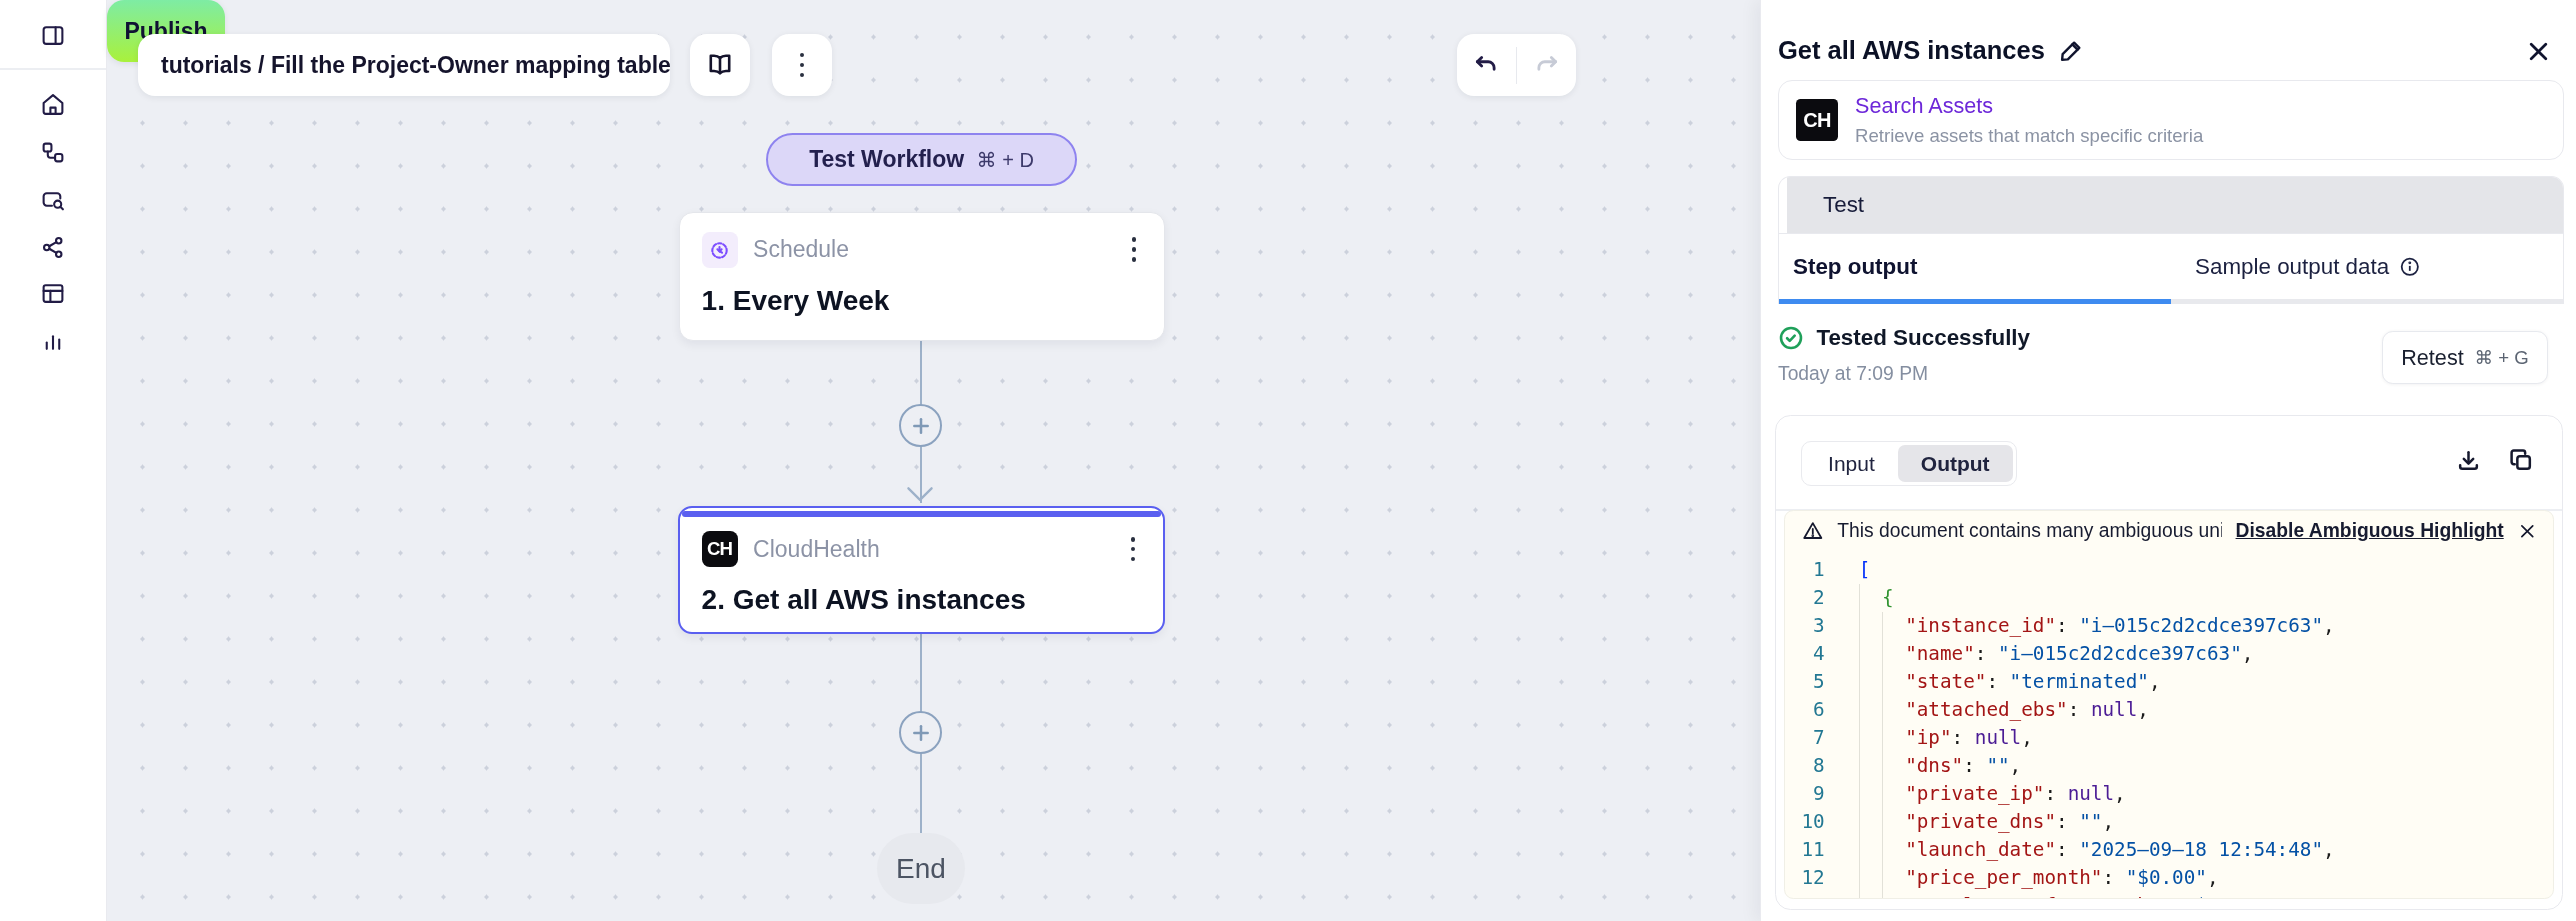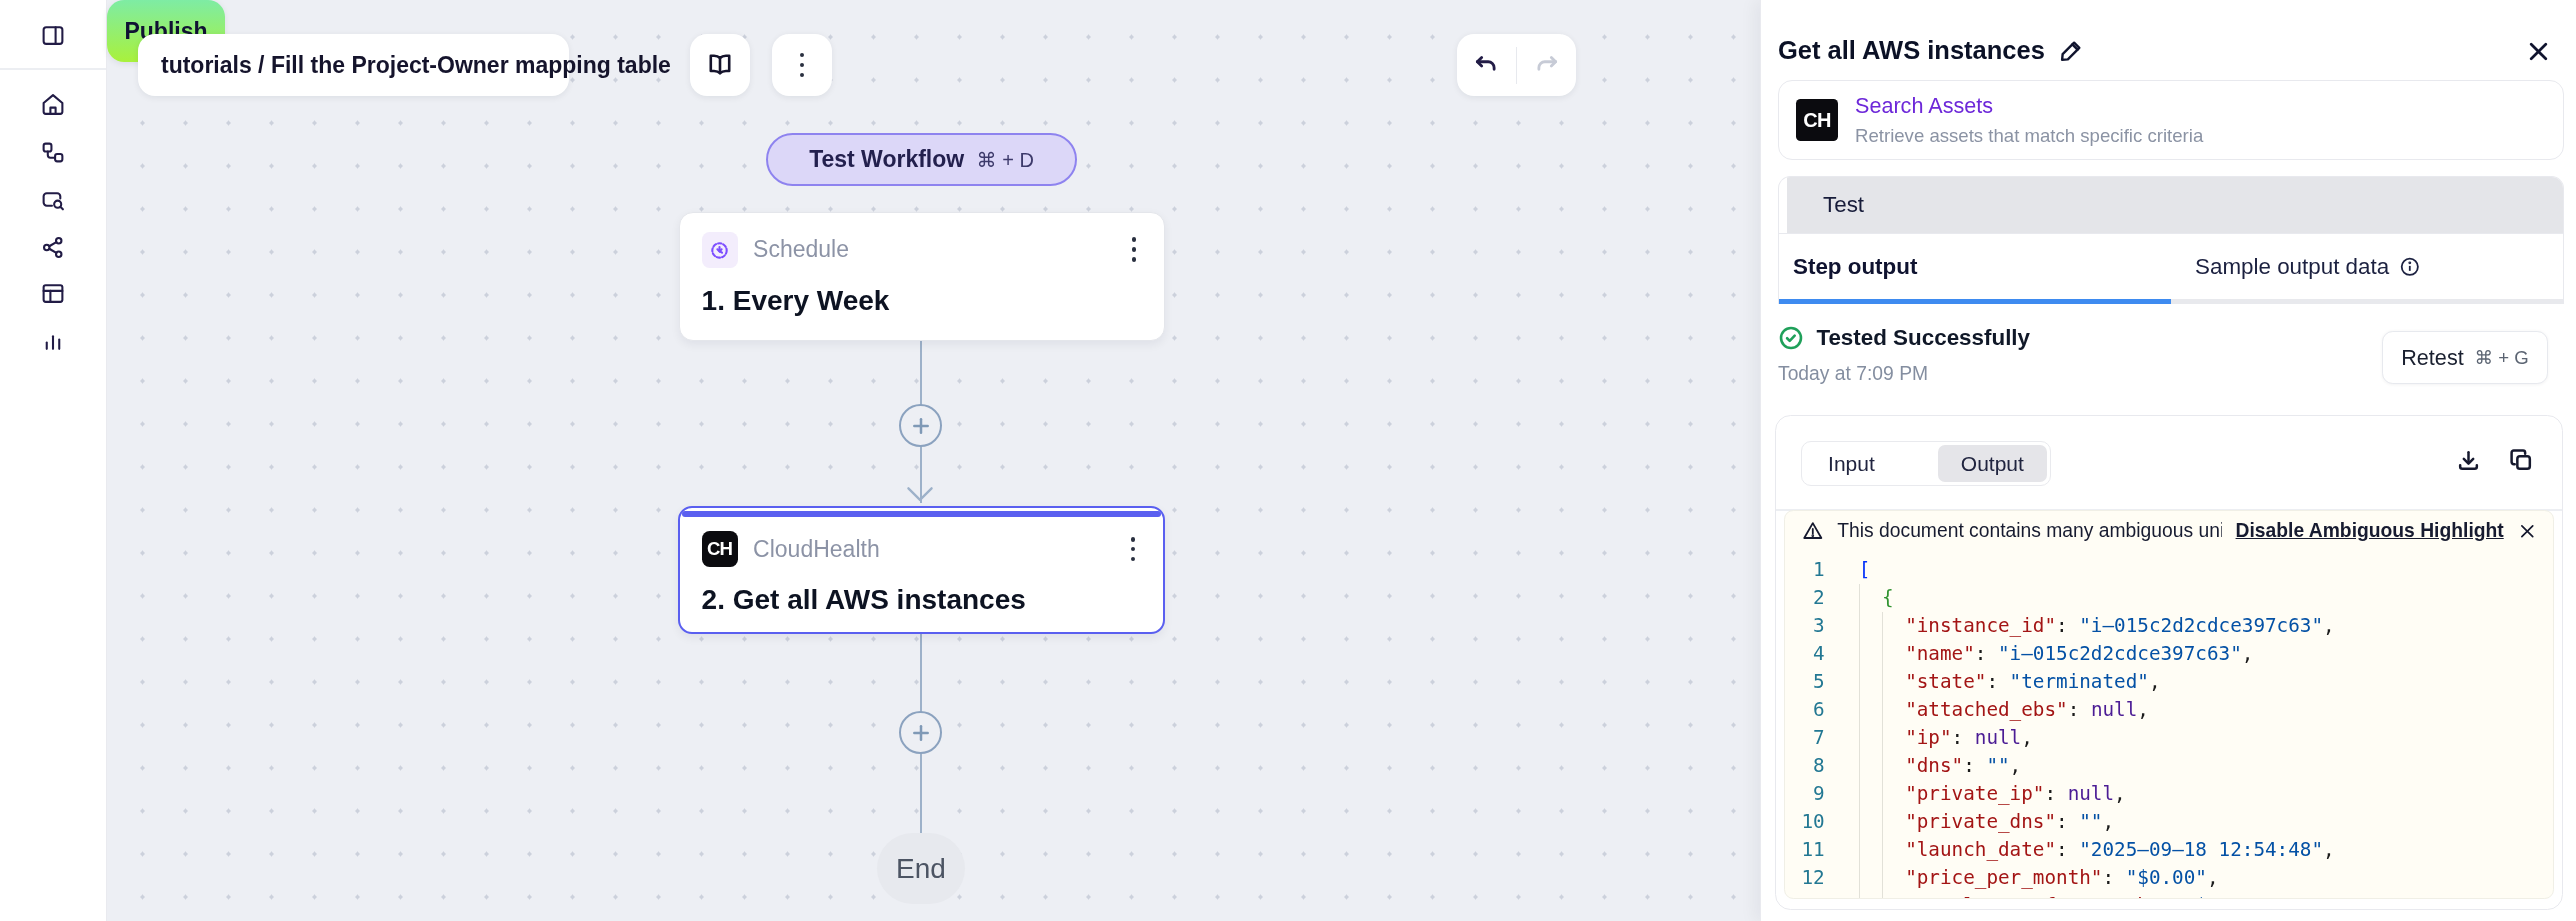--- a/index.html
+++ b/index.html
@@ -10,21 +10,21 @@
            border-right:1.5px solid #e9eaef;box-sizing:border-box;}
   .sb-btn{position:absolute;left:50%;transform:translateX(-50%);width:43px;height:43px;
           display:flex;align-items:center;justify-content:center;cursor:pointer;}
   .sb-div{position:absolute;left:0;top:68px;width:100%;height:1.5px;background:#eceef2;}
   .sb-btn svg{stroke:#221c46;fill:none;stroke-width:2;stroke-linecap:round;stroke-linejoin:round;}
   
   .canvas{position:absolute;left:107px;top:0;width:1654px;height:922px;background:#edeff4;
           background-image:radial-gradient(#ccd1dc 2px,transparent 2.2px);
           background-size:43px 43px;background-position:14px 15.5px;}
   .float{position:absolute;background:#fff;border-radius:17px;box-shadow:0 1.5px 6.2px rgba(18,24,48,.07);}
-  .dropdown{left:31px;top:34px;width:431px;height:62px;display:flex;align-items:center;
+  .dropdown{left:31px;top:34px;width:532px;height:62px;display:flex;align-items:center;
             justify-content:space-between;padding:0 23px;box-sizing:border-box;cursor:pointer;}
   .dropdown span{font-size:23px;font-weight:600;color:#15142c;white-space:nowrap;}
   .icon-btn{display:flex;align-items:center;justify-content:center;cursor:pointer;}
   .icon-btn svg,.dropdown svg{stroke:#15142c;fill:none;stroke-width:2.4;stroke-linecap:round;stroke-linejoin:round;}
   .book-btn{left:583px;top:34px;width:60px;height:62px;}
   .kebab-btn{left:665px;top:34px;width:60px;height:62px;}
   .history{left:1350px;top:34px;width:119px;height:62px;display:flex;align-items:center;}
   .history .half{flex:1;height:100%;display:flex;align-items:center;justify-content:center;cursor:pointer;}
   .history .sep{width:1.5px;height:37px;background:#e7e9ee;}
   .history svg{fill:none;stroke-width:2.6;stroke-linecap:round;stroke-linejoin:round;}
@@ -94,24 +94,24 @@
   .tested-line svg{stroke:#1fa05a;fill:none;stroke-width:2.4;stroke-linecap:round;stroke-linejoin:round;}
   .tested-text{font-size:22.4px;font-weight:600;color:#101828;}
   .tested-time{margin-top:12.4px;font-size:19.3px;color:#848ea0;}
   .retest{position:absolute;right:28px;top:331px;width:164px;height:51px;border:1.5px solid #e7e9ee;
           border-radius:10.8px;background:#fff;display:flex;align-items:center;justify-content:center;
           gap:10.8px;cursor:pointer;box-shadow:0 0.8px 3.1px rgba(18,24,48,.05);}
   .retest .r-label{font-size:21.6px;color:#1a2030;}
   .retest .r-short{font-size:18.6px;color:#5b6472;}
   .output-card{position:absolute;left:14px;top:415px;width:788px;height:495px;border-radius:15.5px;}
   .toggle{position:absolute;left:25px;top:25px;height:45px;border:1.5px solid #e9eaee;border-radius:10px;
-          display:flex;align-items:center;padding:3.1px;box-sizing:border-box;gap:40px;}
+          display:flex;align-items:center;padding:3.1px;box-sizing:border-box;}
   .tg{height:100%;display:flex;align-items:center;justify-content:center;padding:0 23px;
       font-size:21px;color:#20243f;border-radius:7px;cursor:pointer;}
-  .tg-on{background:#e5e5e9;font-weight:400;}
+  .tg-on{background:#e5e5e9;font-weight:700;}
   .oc-icons{position:absolute;right:28px;top:32px;display:flex;gap:28px;}
   .oc-icons svg{stroke:#16192e;fill:none;stroke-width:2.4;stroke-linecap:round;stroke-linejoin:round;cursor:pointer;}
   .oc-div{position:absolute;left:0;right:0;top:93px;height:1.5px;background:#eceef2;}
   .editor{position:absolute;left:7.7px;right:7.7px;top:94px;height:387px;background:#fffdf5;
           border:0.8px solid #f0efe6;border-radius:9.3px;overflow:hidden;}
   .banner{height:40px;display:flex;align-items:center;padding:0 17px;gap:14px;}
   .banner svg{flex:0 0 auto;stroke:#16192e;fill:none;stroke-width:2;stroke-linecap:round;stroke-linejoin:round;}
   .banner-msg{flex:1;overflow:hidden;white-space:nowrap;font-size:19.3px;color:#171b30;}
   .banner-link{white-space:nowrap;font-size:19.3px;font-weight:600;color:#171b30;
                text-decoration:underline;cursor:pointer;}

